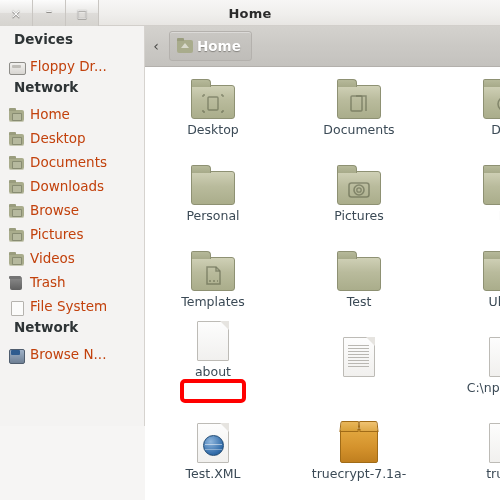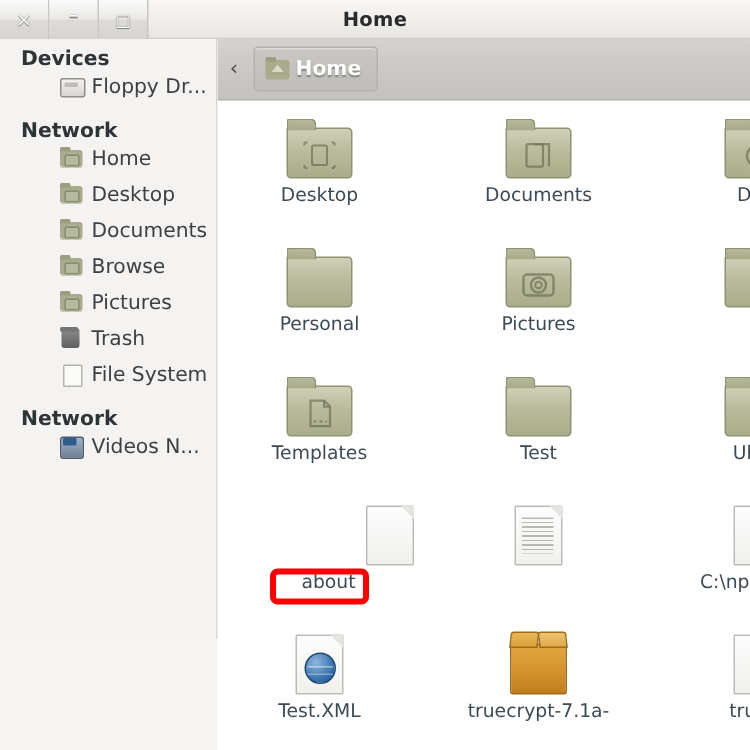--- a/index.html
+++ b/index.html
@@ -49,24 +49,24 @@
     background:#f4f3f2;
     border-right:1px solid #d6d3cf;
     box-sizing:border-box;
     overflow:hidden;
   }
   .sb-group{
     font-size:13.5px;font-weight:bold;color:#2e3436;
     padding:5px 0 3px 14px;
   }
   .sb-item{
-    display:flex;align-items:flex-start;
+    display:flex;align-items:flex-end;
     height:24px;
-    padding-left:40px;
-    font-size:13.5px;color:#404040;
+    padding-left:9px;
+    font-size:13.5px;color:#c2410c;
     white-space:nowrap;
   }
   .sb-ico{
     width:15px;height:14px;margin-right:6px;flex:0 0 auto;
     position:relative;
   }
   
   .ico-folder{
     background:#a9ac8c;
     border-radius:1px 2px 2px 2px;
@@ -302,46 +302,58 @@
         <div class="sb-item">
           <span class="sb-ico">
             <span class="ico-folder" style="display: block;"></span>
           </span>
           <span>Documents</span>
         </div>
         <div class="sb-item">
           <span class="sb-ico">
             <span class="ico-folder" style="display: block;"></span>
           </span>
+          <span>Downloads</span>
+        </div>
+        <div class="sb-item">
+          <span class="sb-ico">
+            <span class="ico-folder" style="display: block;"></span>
+          </span>
           <span>Browse</span>
         </div>
         <div class="sb-item">
           <span class="sb-ico">
             <span class="ico-folder" style="display: block;"></span>
           </span>
           <span>Pictures</span>
         </div>
         <div class="sb-item">
           <span class="sb-ico">
+            <span class="ico-folder" style="display: block;"></span>
+          </span>
+          <span>Videos</span>
+        </div>
+        <div class="sb-item">
+          <span class="sb-ico">
             <span class="ico-trash" style="display: block;"></span>
           </span>
           <span>Trash</span>
         </div>
         <div class="sb-item">
           <span class="sb-ico">
             <span class="ico-page" style="display: block;"></span>
           </span>
           <span>File System</span>
         </div>
         <div class="sb-group">Network</div>
         <div class="sb-item">
           <span class="sb-ico">
             <span class="ico-net" style="display: block;"></span>
           </span>
-          <span>Videos N...</span>
+          <span>Browse N...</span>
         </div>
       </div>
   </div>
 
   <div class="main">
 
     <div class="pathbar">
       <div class="back-chevron">‹</div>
       <div class="crumb">
         <span class="crumb-ico"></span>
@@ -432,21 +444,21 @@
           <div class="label">Test</div>
         </div>
         <div class="cell" style="left: 289px; top: 176px;">
           <div class="icon-slot">
             <div class="f-big">
               <div class="f-emb"></div>
             </div>
           </div>
           <div class="label">Ubun</div>
         </div>
-        <div class="cell" style="left: -3px; top: 262px; align-items: flex-end;">
+        <div class="cell" style="left: -3px; top: 246px;">
           <div class="icon-slot">
             <div class="p-big"></div>
           </div>
           <div class="label">about</div>
         </div>
         <div class="redbox" style="border-color: rgb(255, 0, 0); left: 35px; top: 312px; width: 66px; height: 24px;"></div>
         <div class="cell" style="left: 143px; top: 262px;">
           <div class="icon-slot">
             <div class="p-big">
               <div class="p-lines"></div>

